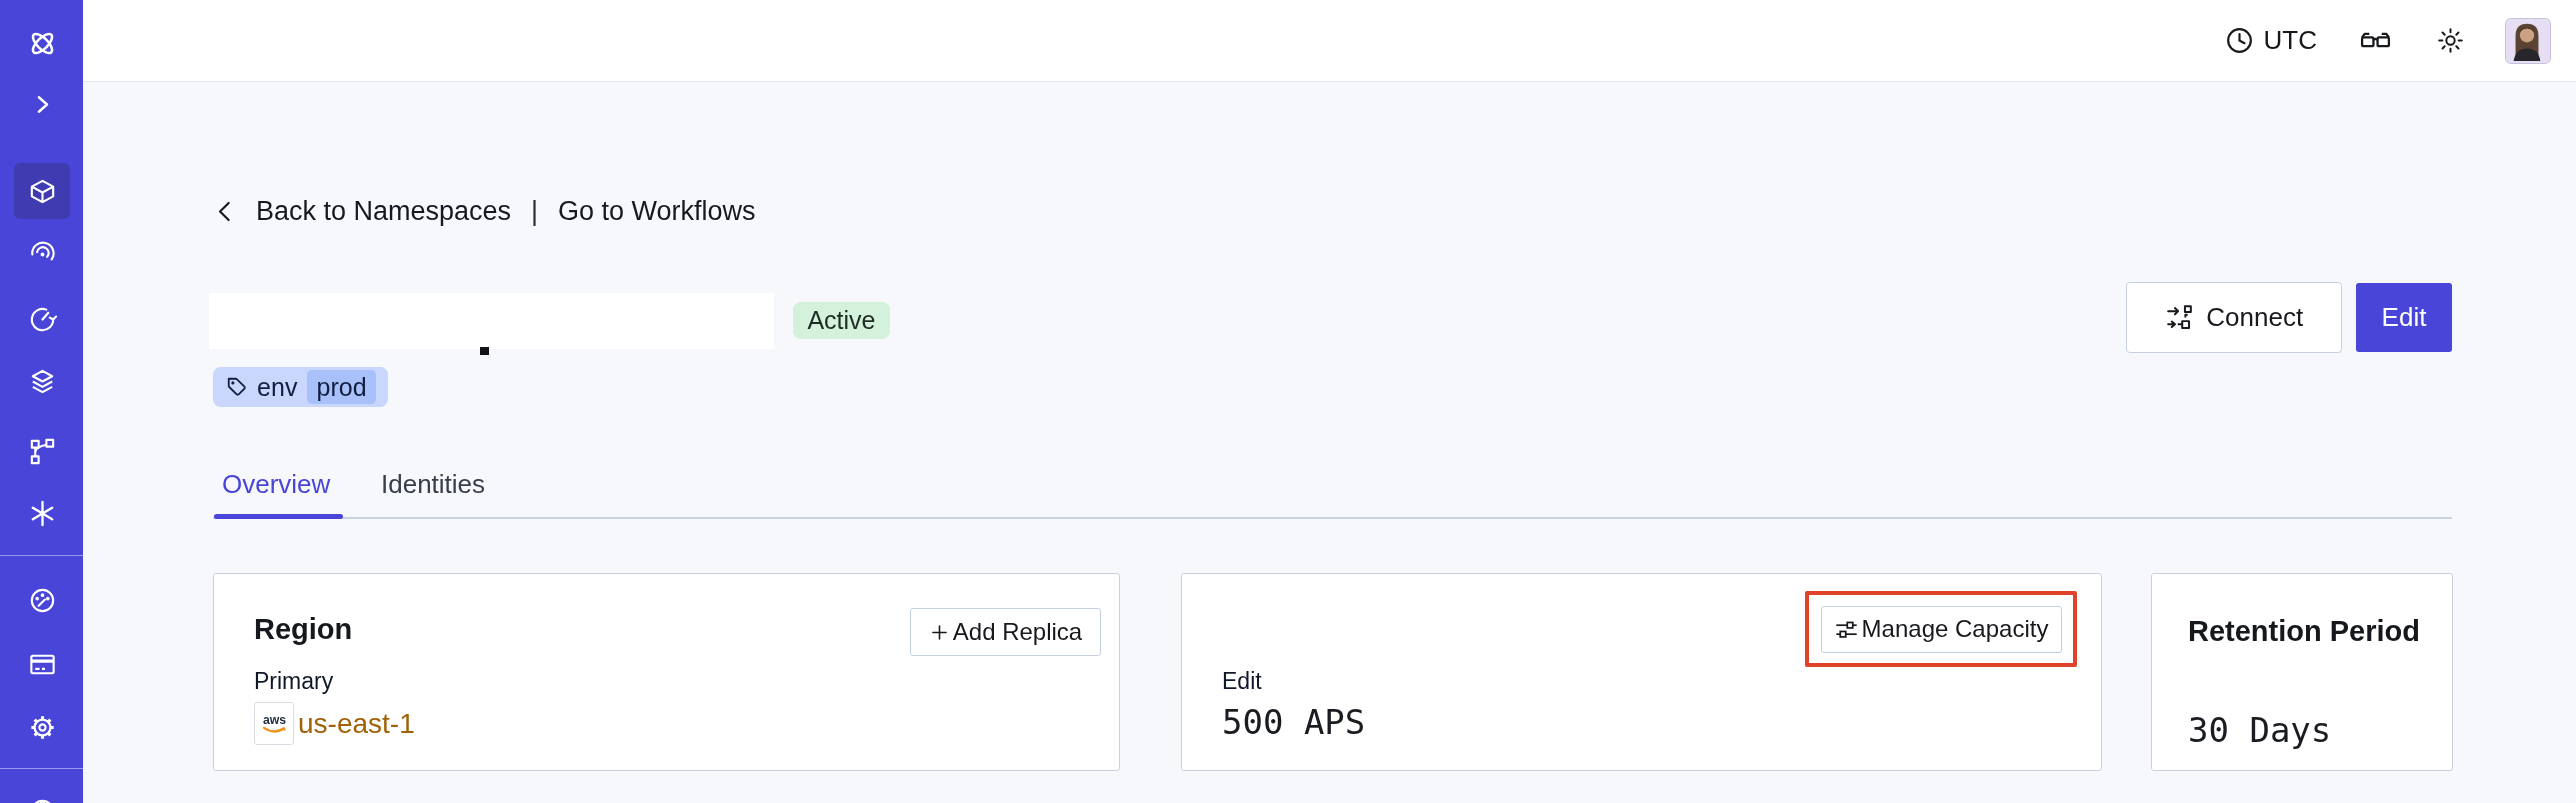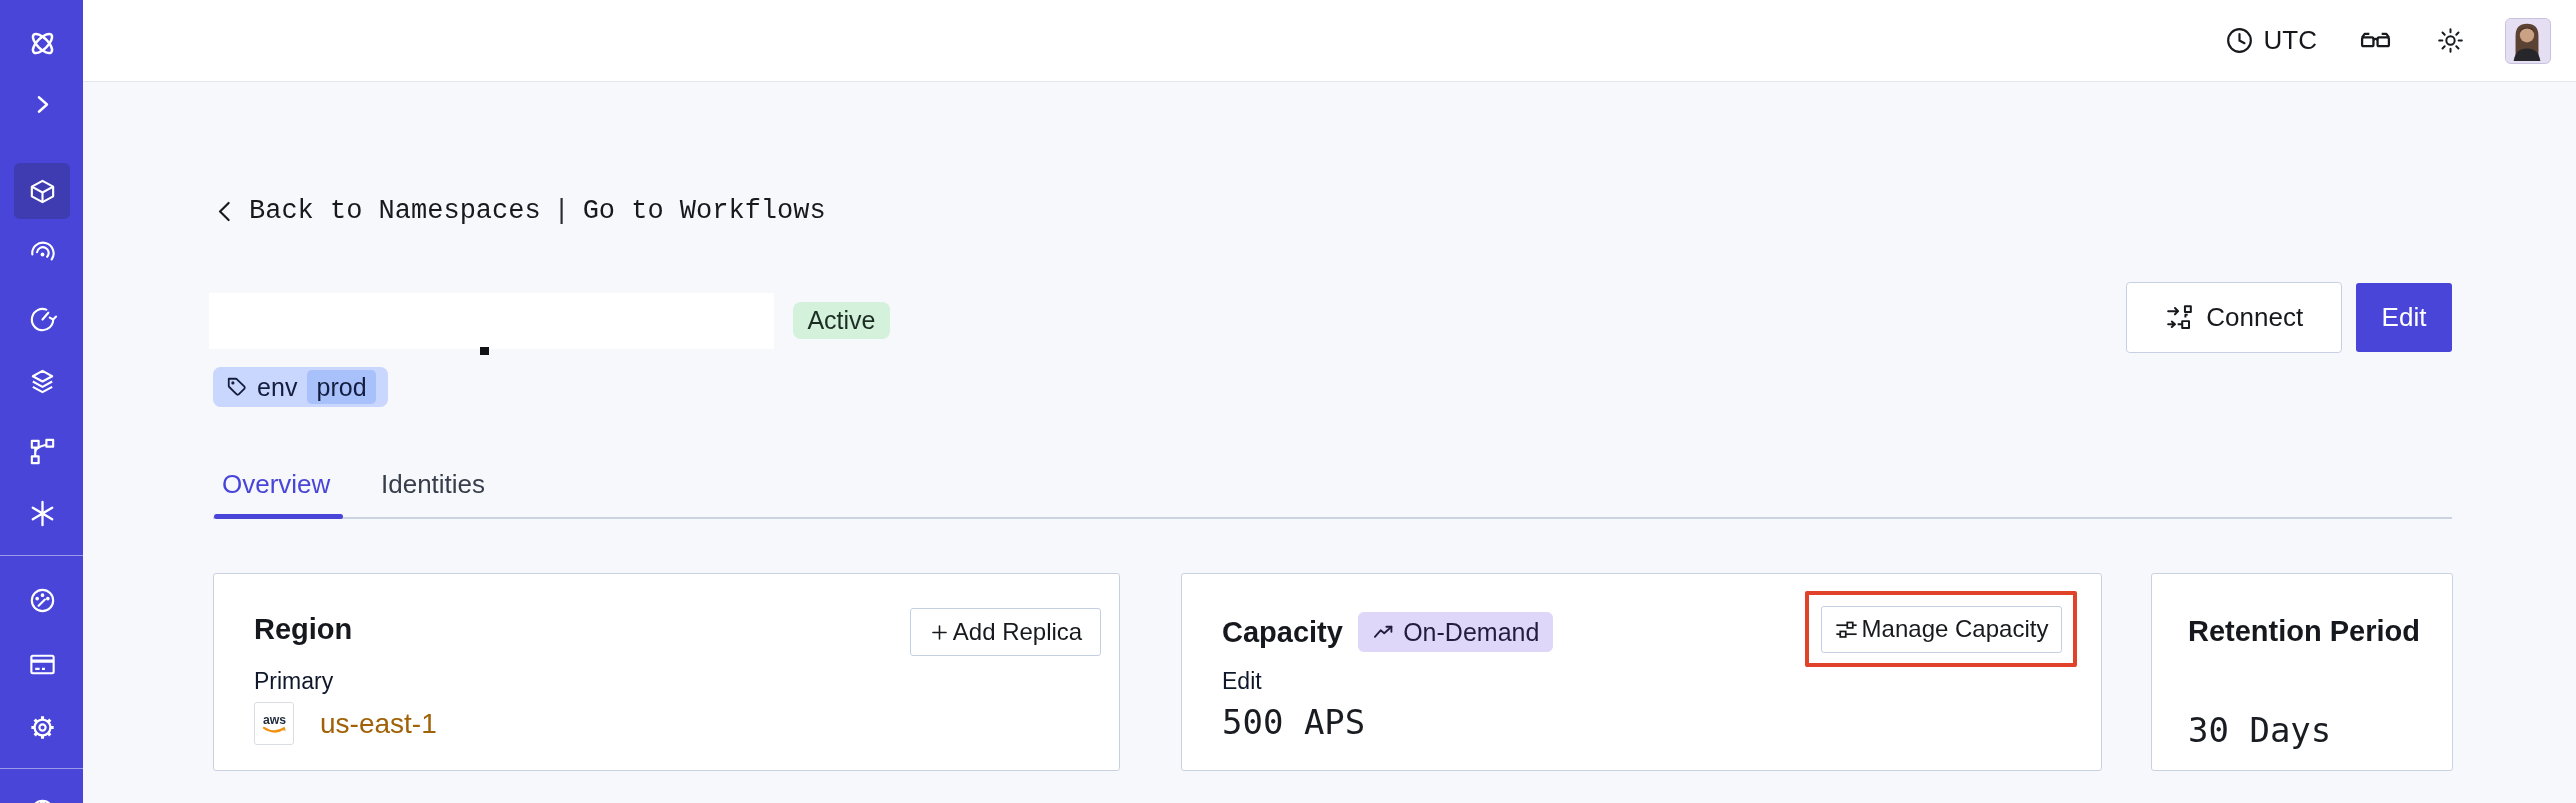--- a/index.html
+++ b/index.html
@@ -15,21 +15,21 @@
 
   
   .topbar { position:absolute; left:83px; top:0; width:2493px; height:82px; background:#ffffff; border-bottom:1px solid #e3e6ee; display:flex; align-items:center; justify-content:flex-end; padding-right:25px; }
   .tz { display:flex; align-items:center; gap:9.6px; margin-right:42px; }
   .tz-label { font-size:26px; color:#15171b; }
   .topbar-icon { display:flex; align-items:center; justify-content:center; }
   .gap1 { margin-right:44px; } .gap2 { margin-right:40px; }
   .avatar { width:46px; height:46px; border-radius:5.8px; border:1.9px solid #c7c2dd; overflow:hidden; background:#e6def2; }
 
   
-  .breadcrumb { position:absolute; left:213px; top:196px; display:flex; align-items:center; gap:11px; font-size:27px; font-weight:500; color:#18191d;font-family:Liberation Mono, monospace; }
+  .breadcrumb { position:absolute; left:213px; top:196px; display:flex; align-items:center; gap:18px; font-size:27px; font-weight:500; color:#18191d; }
   .crumb-sep { font-weight:400; color:#2a2d33; padding:0 1.9px; }
 
   
   .name-redaction { position:absolute; left:209px; top:293px; width:565px; height:56px; background:#ffffff; }
   .redaction-artifact { position:absolute; left:480px; top:347px; width:8.6px; height:7.7px; background:#121316; }
   .status-badge { position:absolute; left:793px; top:302px; height:37px; background:#d3f1db; color:#1d2d24; font-size:25px; font-weight:500; border-radius:7.7px; display:flex; align-items:center; padding:0 14.4px; }
 
   .connect-btn { position:absolute; left:2126px; top:282px; width:216px; height:71px; background:#fff; border:1px solid #c6d0e2; border-radius:3.8px; display:flex; align-items:center; justify-content:center; gap:12.5px; font-size:26px; color:#17191d; cursor:pointer; }
   .edit-btn { position:absolute; left:2356px; top:283px; width:96px; height:69px; background:#4945d9; color:#ffffff; border:none; border-radius:2.9px; font-size:26px; font-family:inherit; display:flex; align-items:center; justify-content:center; cursor:pointer; }
 
@@ -56,21 +56,21 @@
   .mono-value { position:absolute; left:40px; font-family:"DejaVu Sans Mono", monospace; font-size:34px; color:#191c21; }
 
   .outline-btn { background:#fff; border:1px solid #c4cfe2; border-radius:2.9px; display:flex; align-items:center; justify-content:center; gap:3px; font-size:24px; color:#17191d; font-family:inherit; cursor:pointer; }
   .add-replica { position:absolute; left:696px; top:34px; width:191px; height:48px; }
 
   .ondemand-badge { height:40px; background:#ded7fa; border-radius:5.8px; display:flex; align-items:center; gap:8.6px; padding:0 13.4px; font-size:25px; font-weight:500; color:#221d3e; }
 
   .highlight-box { position:absolute; left:623px; top:17.3px; border:4.8px solid #e0432a; border-radius:1.9px; padding:10.5px 11.5px; }
   .manage-capacity { width:241px; height:47px; }
 
-  .provider-row { position:absolute; left:40px; top:128px; display:flex; align-items:center; gap:26px; }
+  .provider-row { position:absolute; left:40px; top:128px; display:flex; align-items:center; gap:4px; }
   .aws-badge { width:40px; height:43px; background:#fff; border:1px solid #d9dde3; border-radius:2.9px; display:flex; align-items:center; justify-content:center; }
   .region-value { font-size:28px; color:#a16207; }
   .v-region { top:0; position:static; left:auto; font-family:"Liberation Sans", sans-serif; }
   .capacity-value { top:128px; }
   .retention-value { top:136px; left:36px; }
   .card-retention .card-title-row { left:36px; top:40px; }
 </style>
 </head>
 <body>
 
@@ -260,32 +260,20 @@
         <text x="20" y="20" text-anchor="middle" font-size="14" font-weight="bold" fill="#232f3e" font-family="Liberation Sans, sans-serif">aws</text>
         <path d="M8 25 Q20 33 31 25.5" fill="none" stroke="#f29111" stroke-width="2.6" stroke-linecap="round"></path>
         <path d="M31.5 25.2 l1.5 3.2 l-3.6 -0.6" fill="#f29111"></path>
       </svg>
     </span>
     <span class="region-value v-region">us-east-1</span>
   </div>
 </section>
 
 <section class="card card-capacity">
-  <div class="card-title-row">
-    <span class="card-title">Capacity</span>
-    <span class="ondemand-badge">
-      <span class="topbar-icon">
-        <svg width="23" height="23" viewBox="0 0 32 32" fill="none" stroke="#221d3e" stroke-width="2.6" stroke-linecap="round" stroke-linejoin="round">
-          <polyline points="4,22 12,13 17,17 27,8"></polyline>
-          <polyline points="20,8 27,8 27,15"></polyline>
-        </svg>
-      </span>
-      <span>On-Demand</span>
-    </span>
-  </div>
   <div class="highlight-box">
     <button class="outline-btn manage-capacity">
       <span class="topbar-icon">
         <svg width="25" height="25" viewBox="0 0 32 32" fill="none" stroke="#17191d" stroke-width="2.2">
           <path d="M3 10.5 H17"></path>
             <rect x="17" y="7" width="7" height="7"></rect>
             <path d="M24 10.5 h5"></path>
           <path d="M3 22 h5"></path>
             <rect x="8" y="18.5" width="7" height="7"></rect>
             <path d="M15 22 H29"></path>

